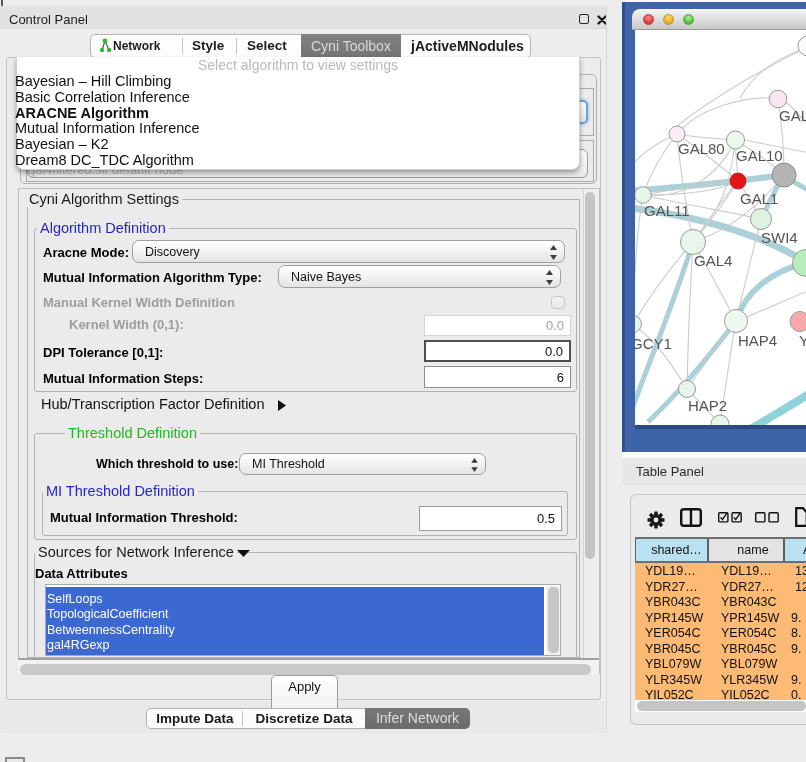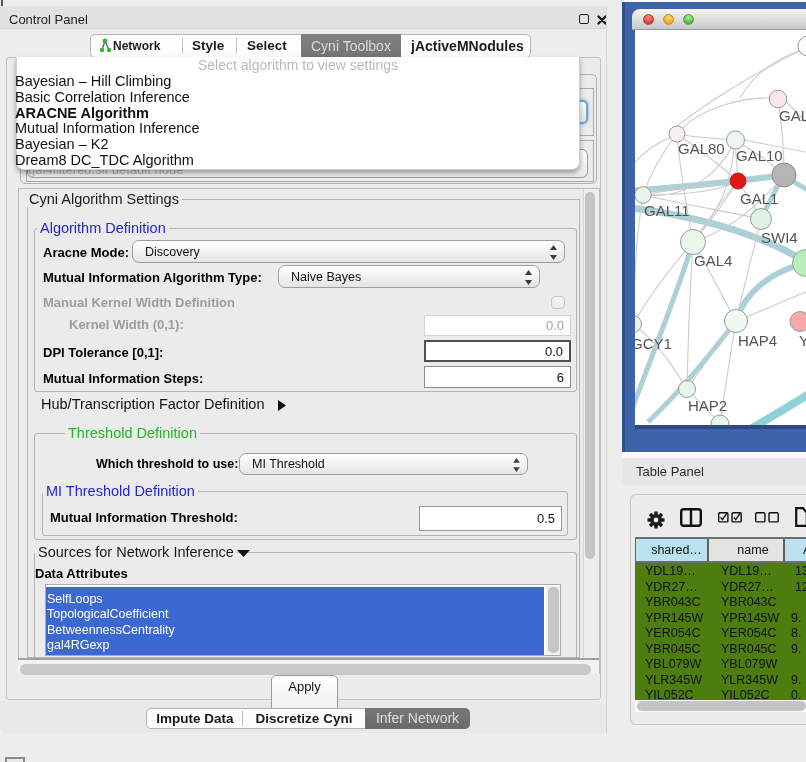--- a/index.html
+++ b/index.html
@@ -53,21 +53,21 @@
 
 <div class="lbl" style="left:43px;top:246px;">Aracne Mode:</div>
 <div class="combo" style="left:132px;top:240px;width:433px;height:23px;">
     <span class="ct">Discovery</span>
 <svg class="abs" style="right:6px;top:4px;" width="9" height="15" viewBox="0 0 9 15">
       <path d="M4.5 0 L8 5 L1 5 Z M4.5 15 L8 10 L1 10 Z" fill="#3c3c3c"></path>
     </svg>
   </div>
 
 <div class="lbl" style="left:43px;top:271px;">Mutual Information Algorithm Type:</div>
-<div class="combo" style="left:278px;top:265px;width:262px;height:23px;">
+<div class="combo" style="left:278px;top:265px;width:283px;height:23px;">
     <span class="ct">Naive Bayes</span>
 <svg class="abs" style="right:6px;top:4px;" width="9" height="15" viewBox="0 0 9 15">
       <path d="M4.5 0 L8 5 L1 5 Z M4.5 15 L8 10 L1 10 Z" fill="#3c3c3c"></path>
     </svg>
   </div>
 
 <div class="glbl" style="left:43px;top:296px;">Manual Kernel Width Definition</div>
 <div class="abs" style="left:551px;top:296px;width:14px;height:13px;border:1px solid #c6c6c6;border-radius:4px;background:linear-gradient(#f4f4f4,#e9e9e9);"></div>
 
 <div class="glbl" style="left:37px;top:318px;margin-left:32px;">Kernel Width (0,1):</div>
@@ -87,21 +87,21 @@
 
 <div class="abs" style="left:41px;top:397px;font-size:14.5px;color:#111;line-height:15px;">Hub/Transcription Factor Definition</div>
 <svg class="abs" style="left:277px;top:400px;" width="10" height="11" viewBox="0 0 10 11">
     <path d="M1 0 L9 5.5 L1 11 Z" fill="#111"></path>
   </svg>
 
 <div class="group" style="left:34px;top:433px;width:543px;height:107px;"></div>
 <div class="gtitle" style="left:37px;top:426px;color:#27b427;margin-left:28px;">Threshold Definition</div>
 
 <div class="lbl" style="left:96px;top:457px;font-size:12.5px;">Which threshold to use:</div>
-<div class="combo" style="left:239px;top:453px;width:289px;height:22px;padding-left:36px;">
+<div class="combo" style="left:239px;top:453px;width:247px;height:22px;padding-left:36px;">
     <span class="ct">MI Threshold</span>
 <svg class="abs" style="right:6px;top:4px;" width="9" height="14" viewBox="0 0 9 15">
       <path d="M4.5 0 L8 5 L1 5 Z M4.5 15 L8 10 L1 10 Z" fill="#3c3c3c"></path>
     </svg>
   </div>
 
 <div class="group" style="left:42px;top:491px;width:526px;height:45px;"></div>
 <div class="gtitle" style="left:43px;top:484px;color:#2626c8;">MI Threshold Definition</div>
 <div class="lbl" style="left:50px;top:511px;">Mutual Information Threshold:</div>
 <div class="field" style="left:419px;top:506px;width:143px;height:25px;border:1px solid #999;color:#111;">
@@ -122,21 +122,21 @@
 <div class="abs" style="left:548px;top:587px;width:11px;height:66px;background:#c6c6c6;border-radius:5px;"></div>
 
 <div class="abs" style="left:0px;top:701px;width:607px;height:32px;background:#e9e9e9;border-radius:0 0 8px 8px;"></div>
 
 <div class="abs" style="left:271px;top:675px;width:67px;height:38px;border:1px solid #9a9a9a;border-radius:5px;background:linear-gradient(#ffffff,#f0f0f0);font-size:13px;color:#111;text-align:center;line-height:21px;">Apply</div>
 
 <div class="abs" style="left:146px;top:708px;width:324px;height:21px;border:1px solid #b2b2b2;border-radius:5px;background:#fcfcfc;"></div>
 <div class="abs" style="left:365px;top:708px;width:105px;height:21px;border-radius:0 5px 5px 0;background:linear-gradient(#777,#6b6b6b);"></div>
 <div class="abs" style="left:152px;top:708px;width:86px;height:21px;line-height:21px;font-size:13.5px;font-weight:bold;color:#191919;text-align:center;">Impute Data</div>
 <div class="abs" style="left:242px;top:711px;width:1px;height:15px;background:#c0c0c0;"></div>
-<div class="abs" style="left:243px;top:708px;width:122px;height:21px;line-height:21px;font-size:13.5px;font-weight:bold;color:#191919;text-align:center;">Discretize Cyni</div>
+<div class="abs" style="left:243px;top:708px;width:122px;height:21px;line-height:21px;font-size:13.5px;font-weight:bold;color:#191919;text-align:center;">Discretize Data</div>
 <div class="abs" style="left:365px;top:708px;width:105px;height:21px;line-height:21px;font-size:14px;color:#dedede;text-align:center;">Infer Network</div>
 
 <div class="abs" style="left:90px;top:34px;width:441px;height:24px;border:1px solid #b5b5b5;border-radius:5px;background:#fdfdfd;"></div>
 <div class="abs" style="left:301px;top:34px;width:100px;height:24px;background:linear-gradient(#818181,#747474);"></div>
 <svg class="abs" style="left:99px;top:38px;" width="13" height="15" viewBox="0 0 13 15">
 <path d="M6 3 L3 12 M6 3 L10 12" stroke="#555" stroke-width="1.2" fill="none"></path>
 <circle cx="6" cy="3" r="2.4" fill="#35b335"></circle>
     <circle cx="3" cy="12" r="2.2" fill="#35b335"></circle>
     <circle cx="10" cy="12" r="2.2" fill="#35b335"></circle>
 </svg>
@@ -280,21 +280,21 @@
 <svg class="abs" style="left:755px;top:512px;" width="24" height="11" viewBox="0 0 24 11">
 <g fill="none" stroke="#111" stroke-width="1.4">
 <rect x="0.7" y="0.7" width="9.2" height="9.2" rx="1"></rect>
       <rect x="14" y="0.7" width="9.2" height="9.2" rx="1"></rect>
     </g>
   </svg>
 <svg class="abs" style="left:795px;top:507px;" width="12" height="20" viewBox="0 0 12 20">
 <path d="M1.2 1.2 L8 1.2 L11.8 5.5 L11.8 18.8 L1.2 18.8 Z" fill="none" stroke="#111" stroke-width="2.2"></path>
   </svg>
 
-<div class="abs" style="left:635px;top:537px;width:171px;height:175px;background:#4d7c0f;overflow:hidden;">
+<div class="abs" style="left:635px;top:537px;width:171px;height:175px;background:#fdba74;overflow:hidden;">
   <div class="abs" style="left:0;top:0;width:74px;height:26px;background:#b9e1ef;line-height:26px;text-align:center;text-indent:9px;font-size:12.5px;color:#111;">shared…</div>
   <div class="abs" style="left:74px;top:0;width:75px;height:26px;background:#e3e3e3;line-height:26px;text-align:center;text-indent:13px;font-size:12.5px;color:#111;">name</div>
   <div class="abs" style="left:149px;top:0;width:30px;height:26px;background:#b9e1ef;line-height:26px;font-size:12.5px;color:#111;">
       <span style="position:absolute;left:19px;">A</span>
     </div>
   <div class="abs" style="left:0;top:0;width:171px;height:2px;background:#6e6e6e;"></div>
   <div class="abs" style="left:0;top:24px;width:171px;height:2px;background:#6e6e6e;"></div>
   <div class="abs" style="left:72px;top:2px;width:2px;height:22px;background:#5f5f5f;"></div>
   <div class="abs" style="left:0;top:2px;width:1px;height:22px;background:#5f5f5f;"></div>
   <div class="abs" style="left:148px;top:2px;width:2px;height:22px;background:#5f5f5f;"></div>

